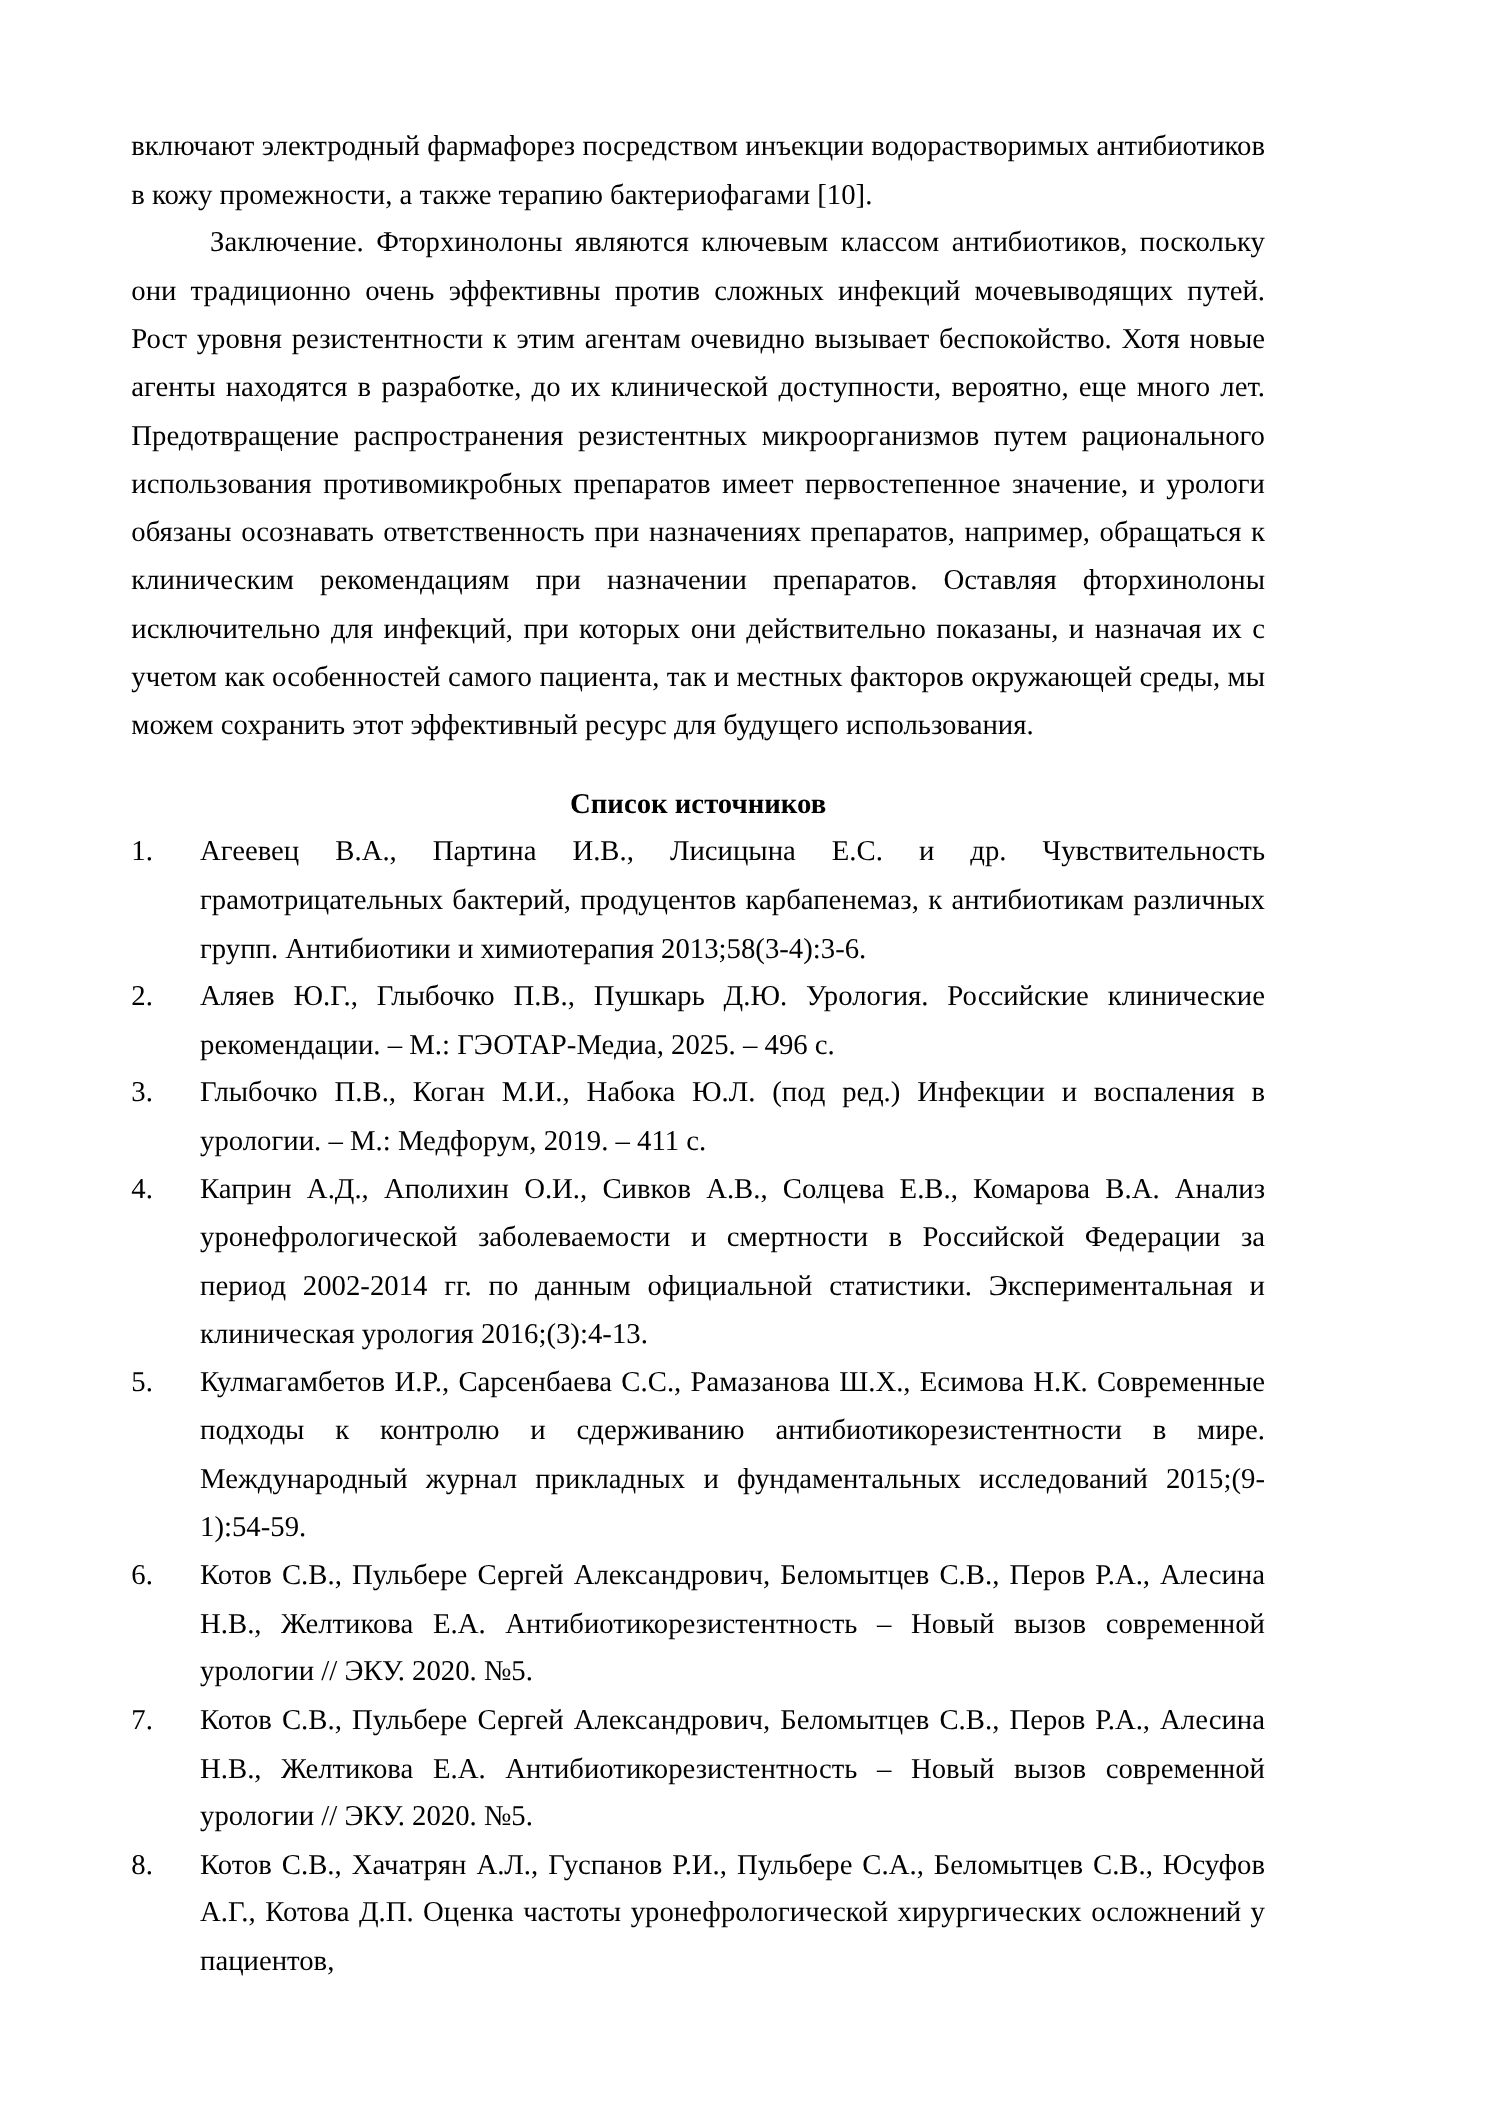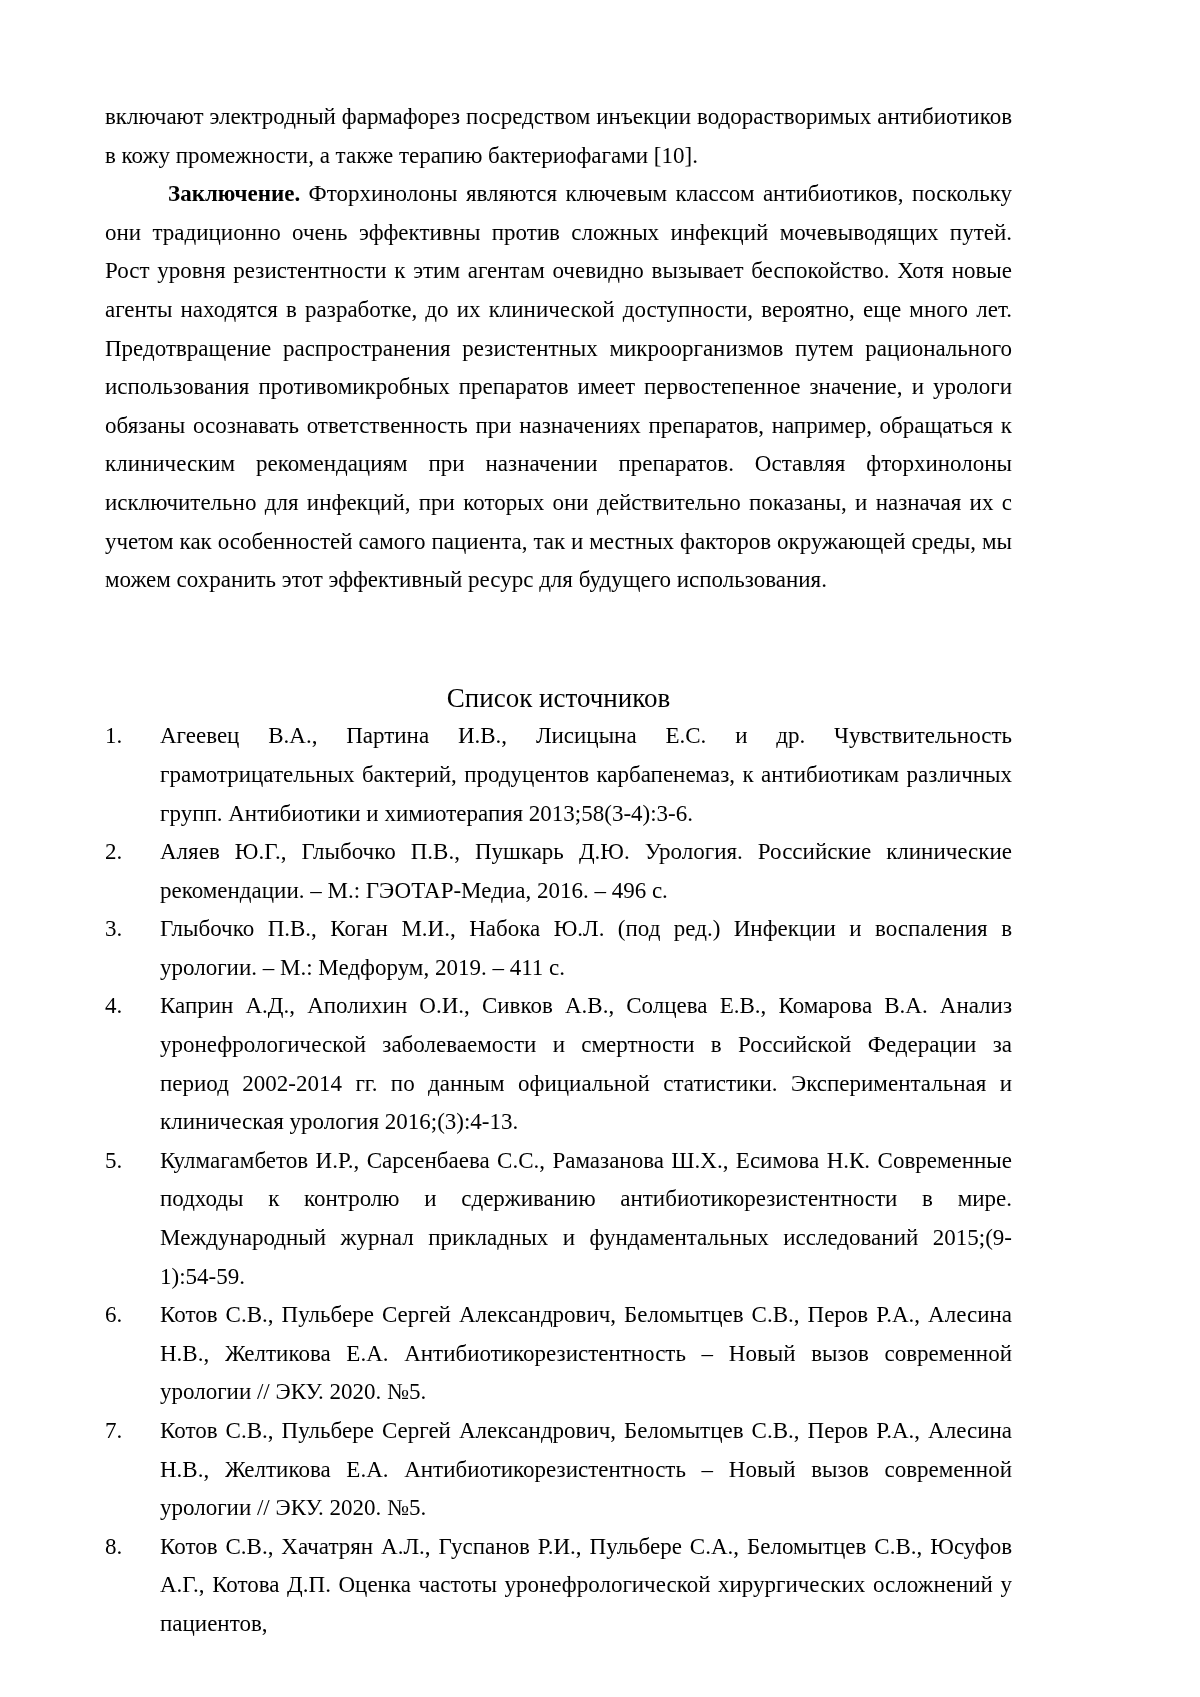--- a/index.html
+++ b/index.html
@@ -27,27 +27,27 @@
   p.body-par {
     margin: 0;
     font-size: 23px;
     line-height: 38.6px;
     text-align: justify;
   }
   p.indent {
     text-indent: 63px;
   }
   .bold {
-    font-weight: bold;
+    font-weight: normal;
   }
   h2.refs-heading {
-    margin: 79px 0 0 0;
-    font-size: 27px;
+    margin: 24px 0 0 0;
+    font-size: 23px;
     line-height: 38.6px;
-    font-weight: normal;
+    font-weight: bold;
     text-align: center;
   }
   .refs-list {
     margin-top: 0;
   }
   .ref {
     display: flex;
     font-size: 23px;
     line-height: 38.6px;
   }
@@ -78,21 +78,21 @@
 
     <div class="refs-list">
 
       <div class="ref">
         <span class="ref-num">1.</span>
         <span class="ref-text">Агеевец В.А., Партина И.В., Лисицына Е.С. и др. Чувствительность грамотрицательных бактерий, продуцентов карбапенемаз, к антибиотикам различных групп. Антибиотики и химиотерапия 2013;58(3-4):3-6.</span>
       </div>
 
       <div class="ref">
         <span class="ref-num">2.</span>
-        <span class="ref-text">Аляев Ю.Г., Глыбочко П.В., Пушкарь Д.Ю. Урология. Российские клинические рекомендации. – М.: ГЭОТАР-Медиа, 2016. – 496 с.</span>
+        <span class="ref-text">Аляев Ю.Г., Глыбочко П.В., Пушкарь Д.Ю. Урология. Российские клинические рекомендации. – М.: ГЭОТАР-Медиа, 2025. – 496 с.</span>
       </div>
 
       <div class="ref">
         <span class="ref-num">3.</span>
         <span class="ref-text">Глыбочко П.В., Коган М.И., Набока Ю.Л. (под ред.) Инфекции и воспаления в урологии. – М.: Медфорум, 2019. – 411 с.</span>
       </div>
 
       <div class="ref">
         <span class="ref-num">4.</span>
         <span class="ref-text">Каприн А.Д., Аполихин О.И., Сивков А.В., Солцева Е.В., Комарова В.А. Анализ уронефрологической заболеваемости и смертности в Российской Федерации за период 2002-2014 гг. по данным официальной статистики. Экспериментальная и клиническая урология 2016;(3):4-13.</span>

